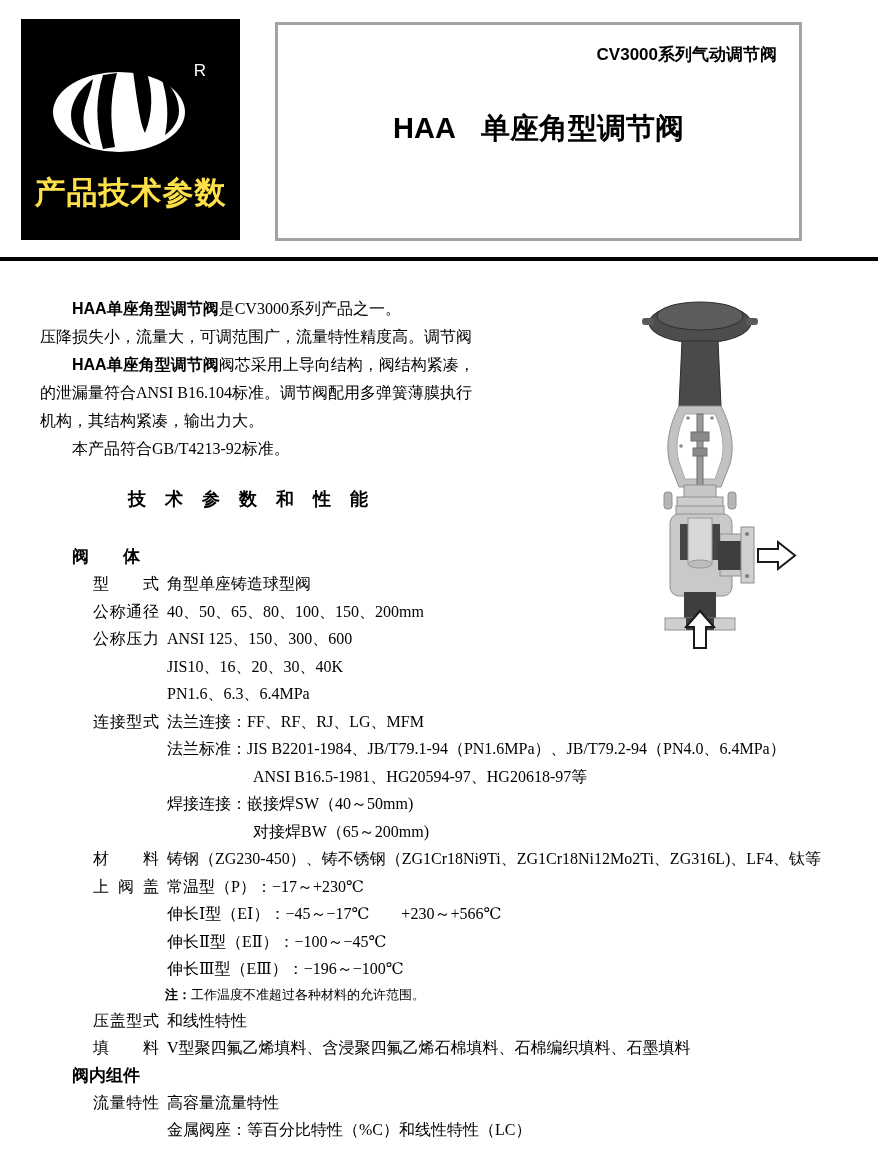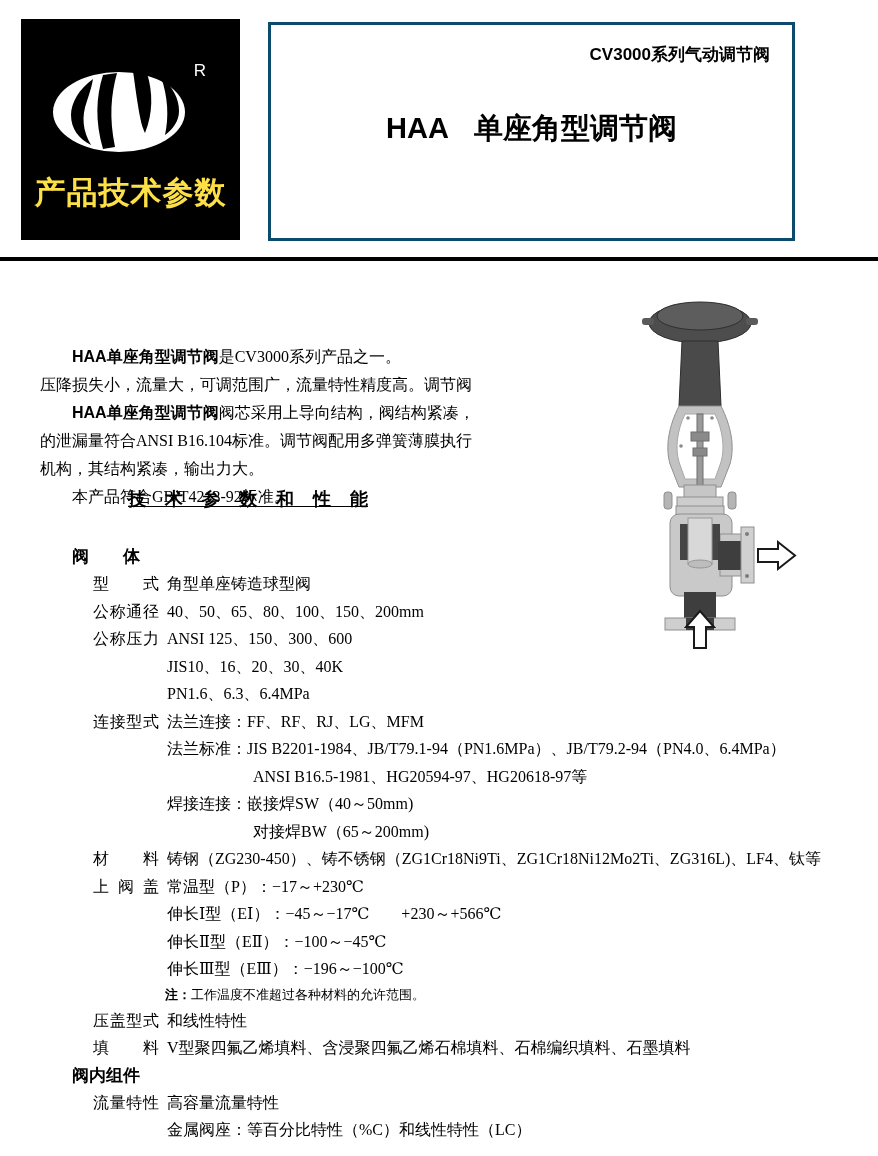--- a/index.html
+++ b/index.html
@@ -8,43 +8,43 @@
 
   
   .logo-box{position:absolute;left:21px;top:19px;width:219px;height:221px;background:#000;}
   .logo-emblem{position:absolute;left:20px;top:36px;}
   .logo-r{position:absolute;right:34px;top:42px;color:#fff;font-size:17px;
           font-family:"Liberation Sans","DejaVu Sans",sans-serif;}
   .logo-text{position:absolute;left:0;right:0;bottom:26px;text-align:center;color:#fde047;
              font-family:"Liberation Sans","DejaVu Sans",sans-serif;
              font-weight:bold;font-size:31px;letter-spacing:1px;white-space:nowrap;}
 
-  .header-box{position:absolute;left:268px;top:22px;width:527px;height:219px;
-              border:3px solid #0c4a6e;box-sizing:border-box;}
+  .header-box{position:absolute;left:275px;top:22px;width:527px;height:219px;
+              border:3px solid #a3a3a3;box-sizing:border-box;}
   .series-label{position:absolute;right:22px;top:18px;font-weight:bold;font-size:17px;
                 font-family:"Liberation Sans","DejaVu Sans",sans-serif;white-space:nowrap;}
   .main-title{position:absolute;left:0;right:0;top:84px;text-align:center;font-weight:bold;
               font-size:29px;white-space:nowrap;}
   .main-title .model{font-family:"Liberation Sans","DejaVu Sans",sans-serif;margin-right:25px;}
 
   .divider{position:absolute;left:0;top:257px;width:878px;height:4px;background:#000;}
 
   
-  .intro{position:absolute;left:40px;top:295px;width:600px;font-size:16px;line-height:28px;margin-top:48px;}
+  .intro{position:absolute;left:40px;top:295px;width:600px;font-size:16px;line-height:28px;}
   .intro .line{white-space:nowrap;}
   .intro .line.ind{padding-left:32px;}
   .intro .b{font-weight:bold;font-family:"Liberation Sans","DejaVu Sans",sans-serif;}
 
   
   .figure{position:absolute;left:640px;top:296px;width:170px;height:355px;}
 
   
   .specs{position:absolute;left:40px;top:488px;width:815px;font-size:16px;}
   .specs h2{margin:0 0 0 88px;font-size:18px;font-weight:bold;word-spacing:14px;
-            font-family:"Liberation Sans","DejaVu Sans",sans-serif;line-height:22px;text-decoration:underline;}
+            font-family:"Liberation Sans","DejaVu Sans",sans-serif;line-height:22px;}
   .gtitle{font-weight:bold;font-size:17px;line-height:27px;white-space:nowrap;
           font-family:"Liberation Sans","DejaVu Sans",sans-serif;margin-left:32px;}
   .gtitle.first{margin-top:33px;}
   .row{display:flex;padding-left:53px;line-height:27.5px;}
   .row .lbl{flex:none;width:66px;text-align:justify;text-align-last:justify;white-space:normal;}
   .row .val{margin-left:8px;white-space:nowrap;}
   .row .val.ind2{padding-left:86px;}
   .row.note{line-height:24px;font-size:13px;}
   .row.note .noteb{font-weight:bold;font-family:"Liberation Sans","DejaVu Sans",sans-serif;
                    margin-left:6px;white-space:nowrap;}

